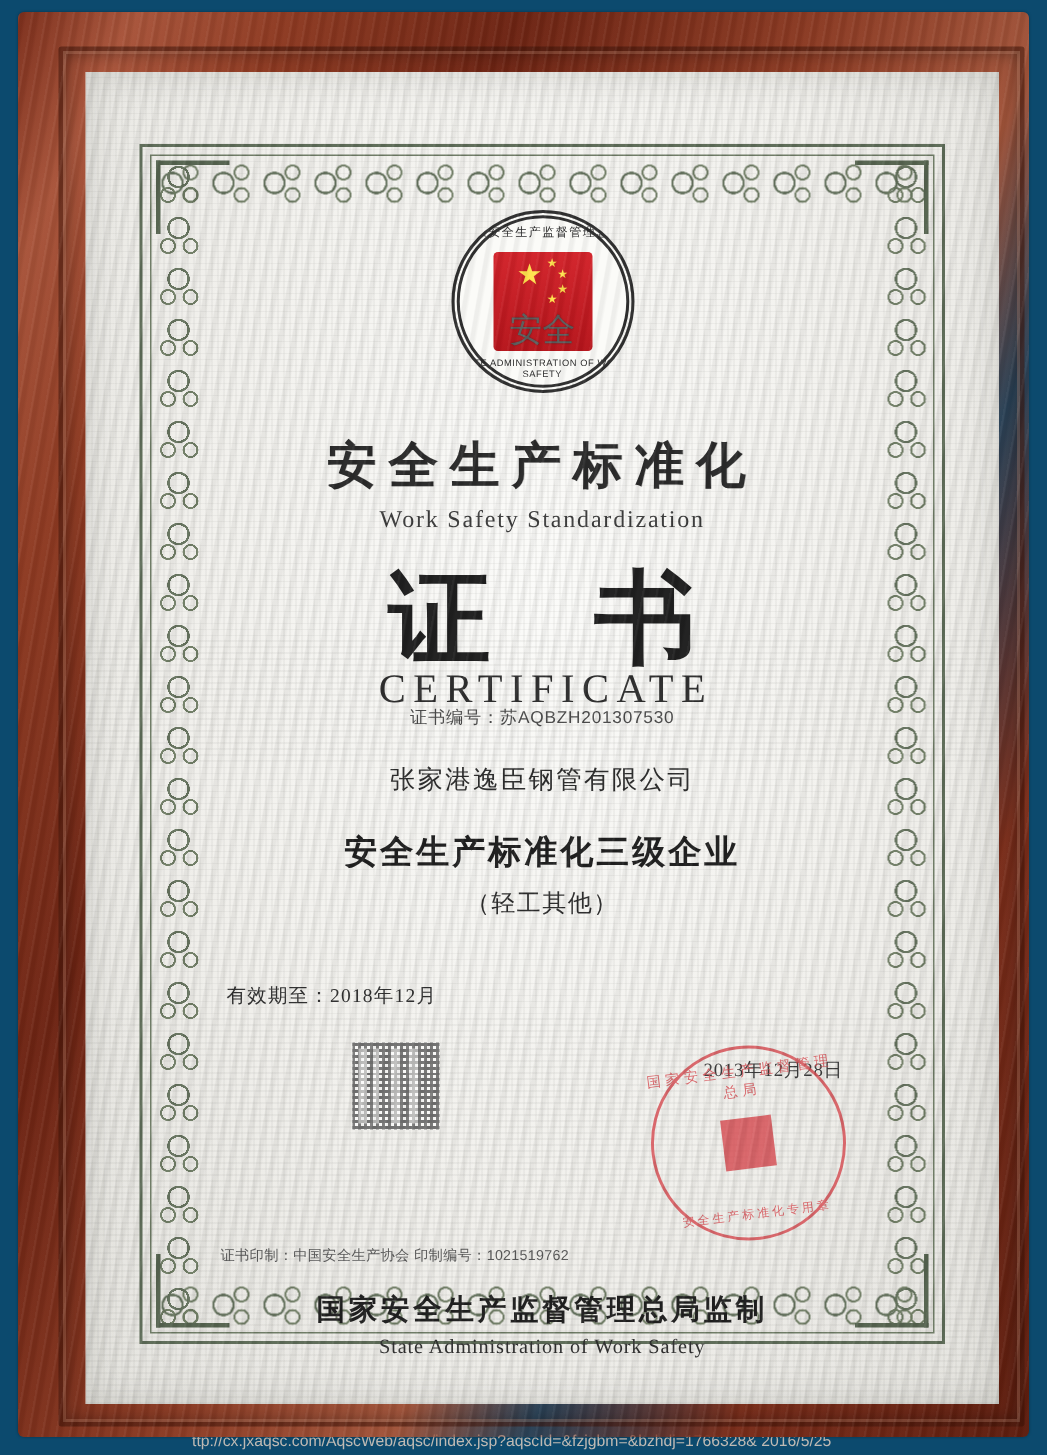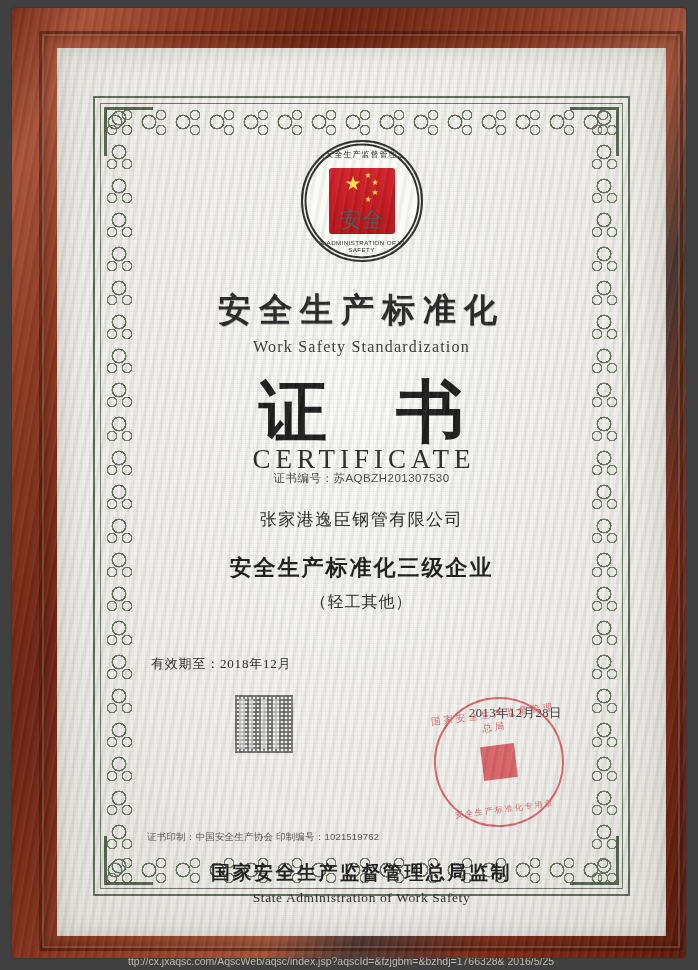--- a/index.html
+++ b/index.html
@@ -12,21 +12,21 @@
     height: 970px;
     overflow: hidden;
     font-family: "Liberation Serif", serif;
   }
 
   
   #page {
     position: relative;
     width: 698px;
     height: 970px;
-    background: #404040;
+    background: #0c4a6e;
   }
 
   
   .scan-text {
     position: absolute;
     font-family: "Liberation Sans", sans-serif;
     color: #b9b4ae;
     white-space: nowrap;
     user-select: none;
   }

